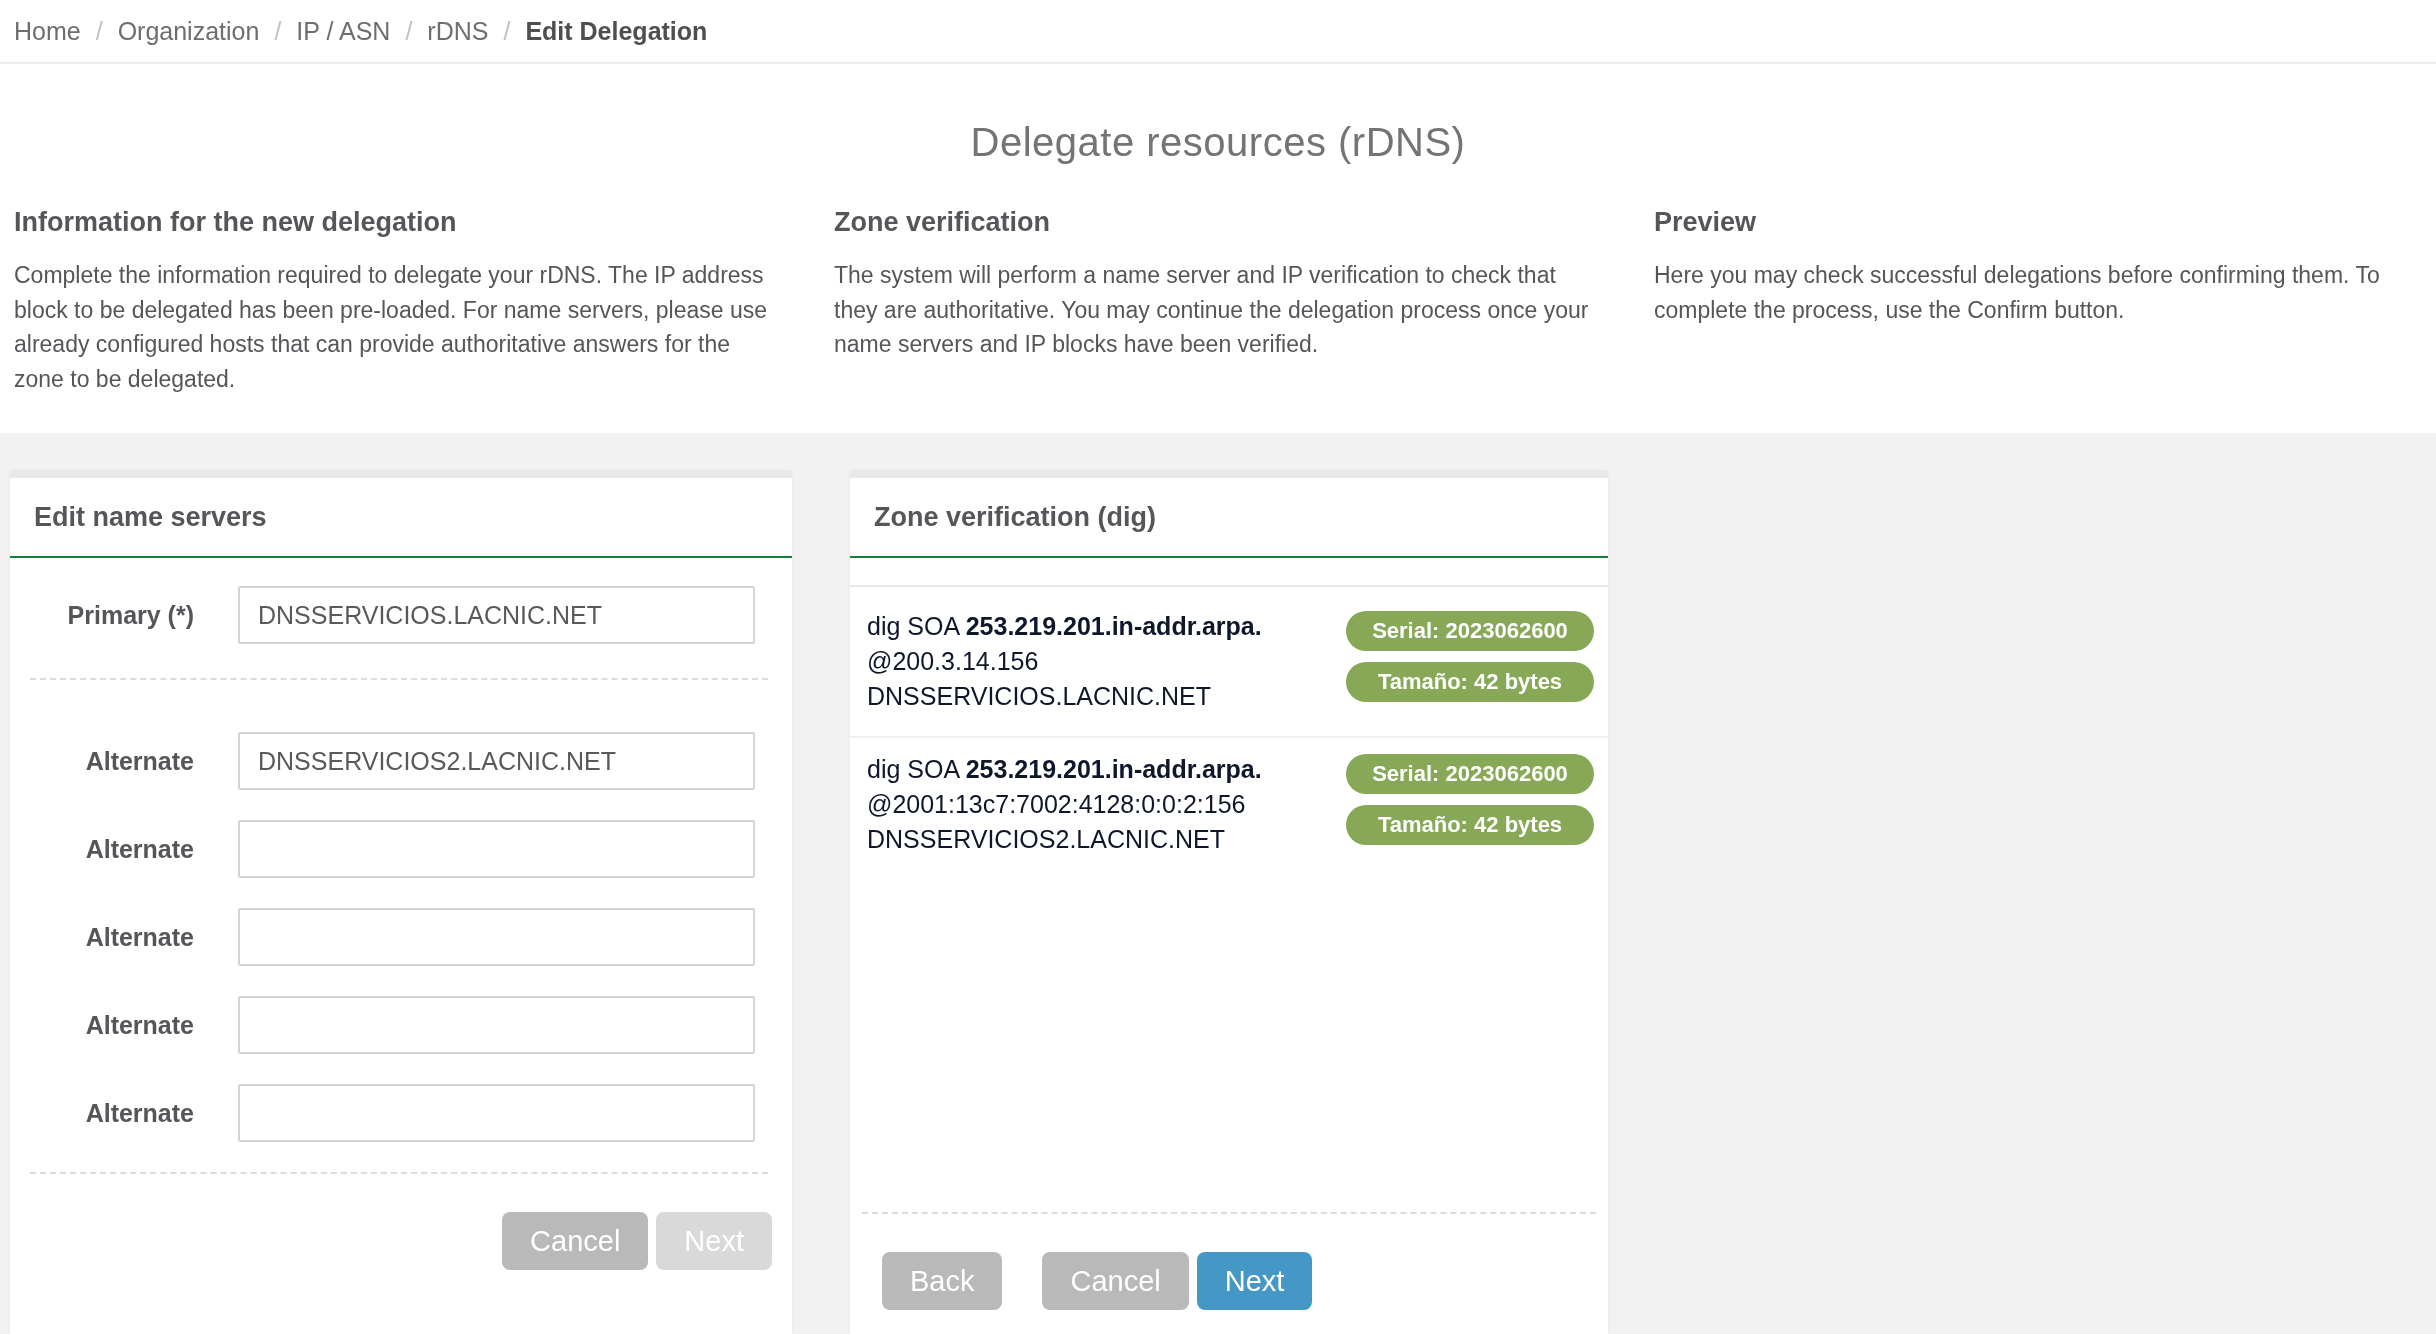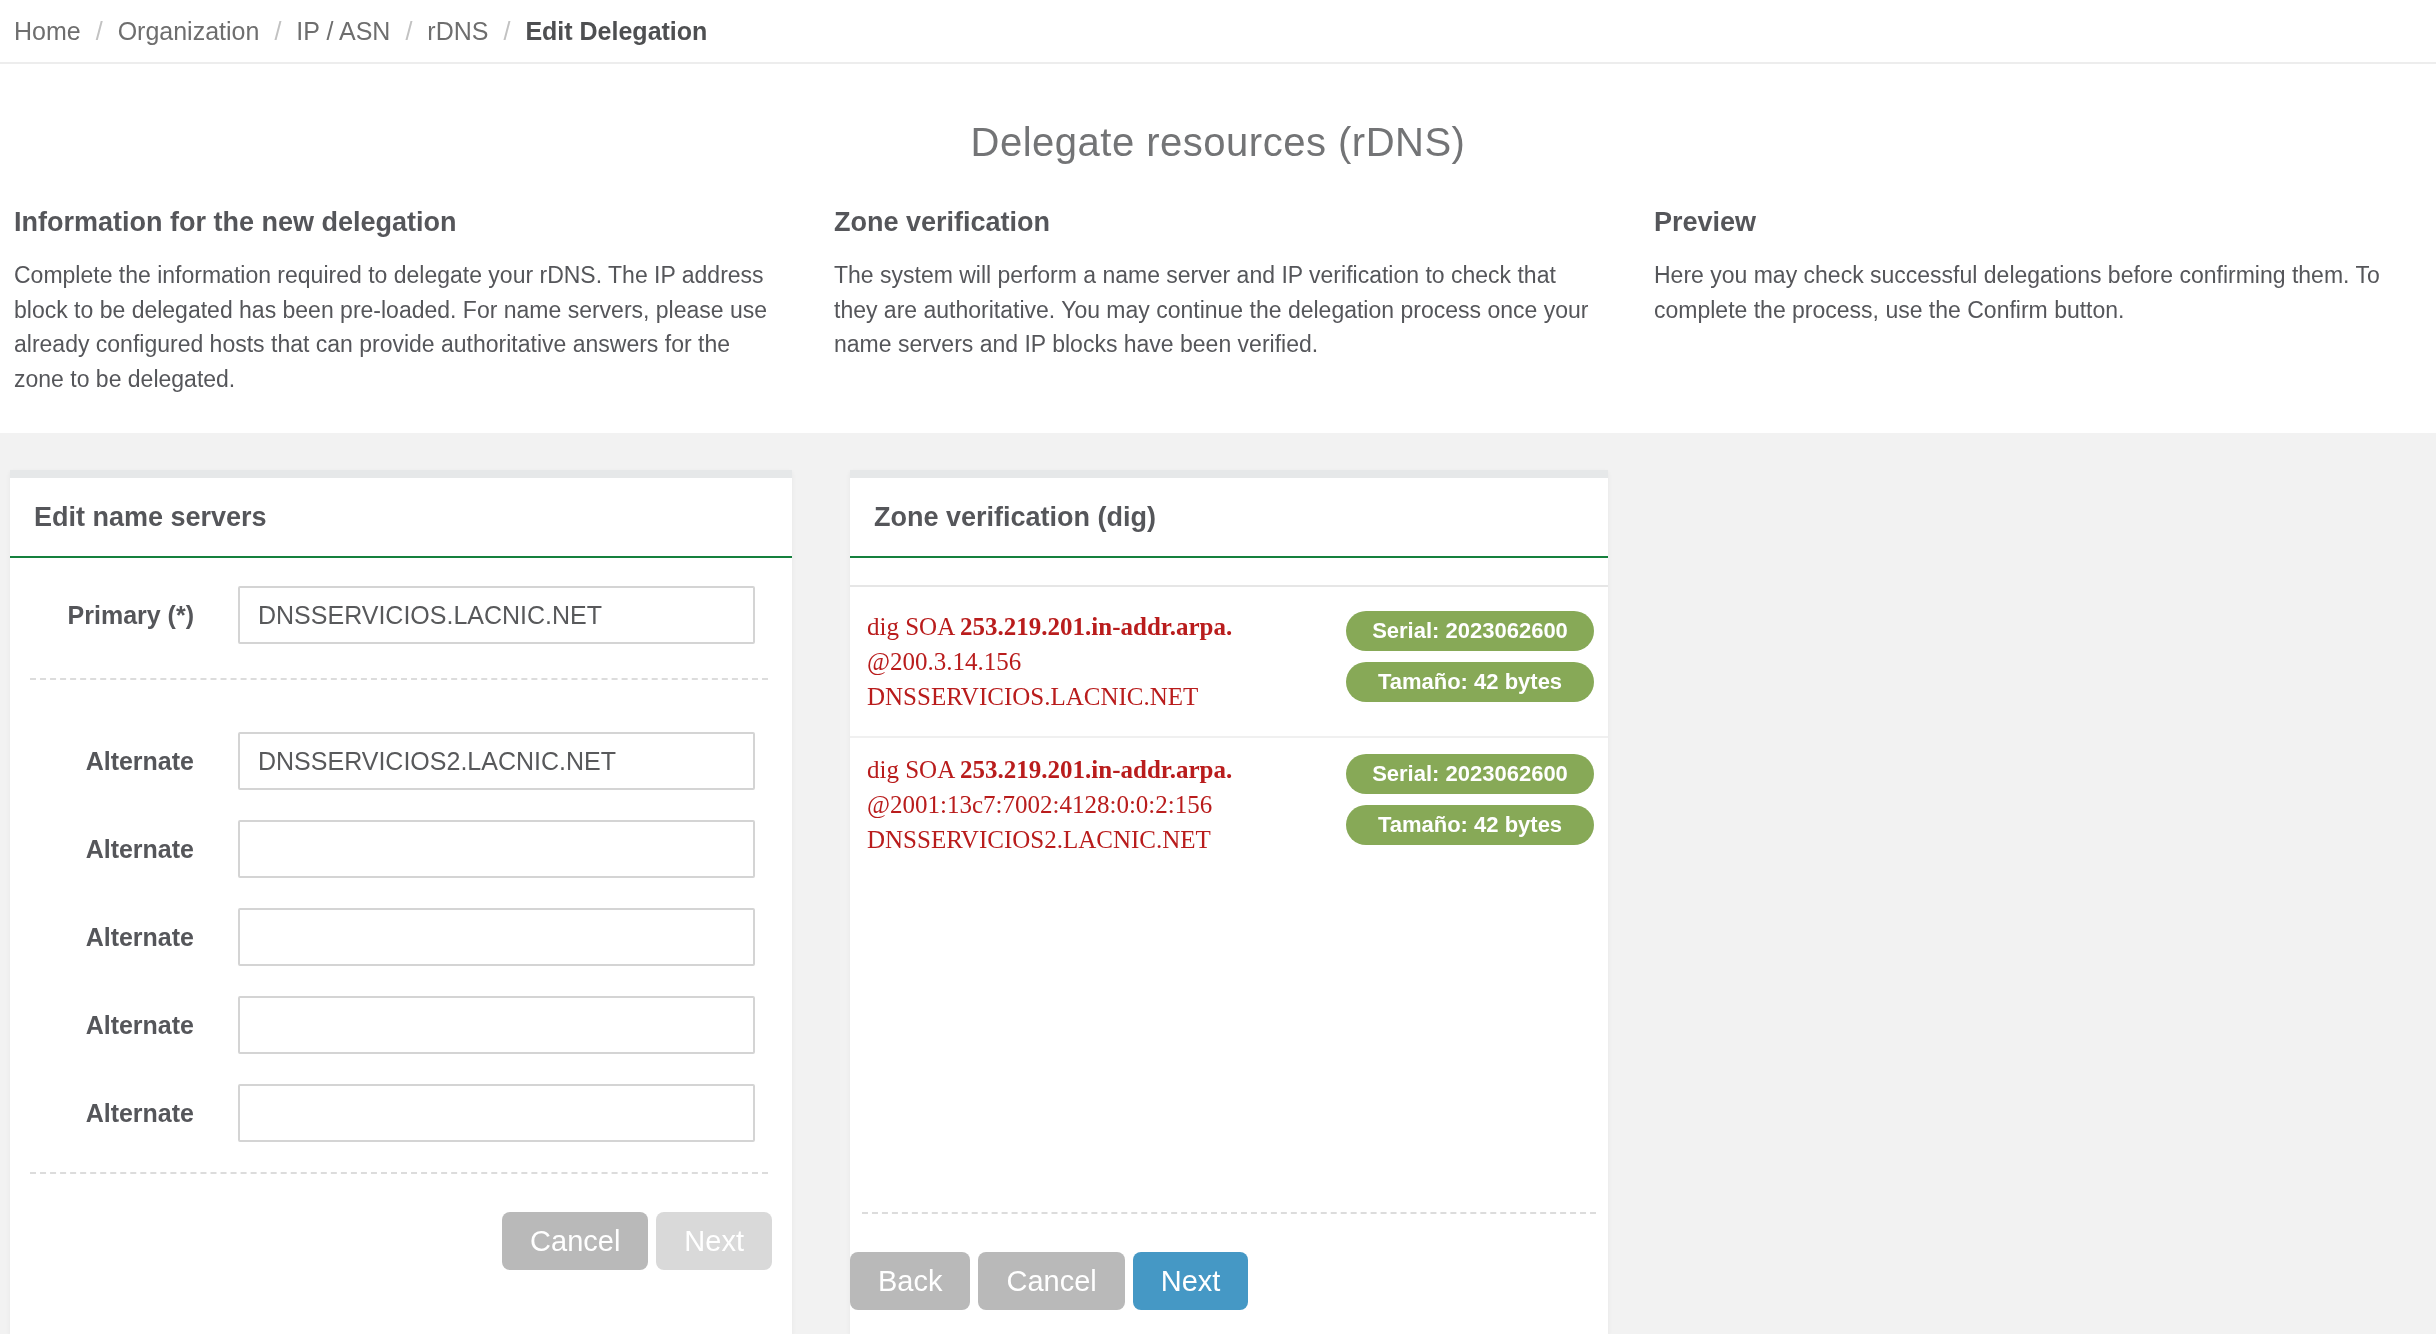--- a/index.html
+++ b/index.html
@@ -74,38 +74,38 @@
   }
   .dashed { border-top: 2px dashed #dcdcdc; }
   .dashed-a { margin: 34px 24px 52px 20px; }
   .dashed-b { margin: 16px 24px 0 20px; }
 
   .btn {
     height: 58px; border: none; border-radius: 8px;
     color: #fff; font-size: 29px; padding: 0 28px;
     font-family: inherit; cursor: pointer; line-height: 58px;
   }
-  .btn-gray { background: #b9b9b9; }
+  .btn-gray { background: #b9b9b9; margin-left: 32px; }
   .btn-disabled { background: #d9d9d9; cursor: default; }
   .btn-blue { background: #4598c5; }
   .btn-row-left { display: flex; justify-content: flex-end; gap: 8px; margin: 38px 20px 0 0; }
 
   
   .verification-list {
     flex: 1 1 auto; margin-top: 27px;
     border-top: 2px solid #e6e6e6;
     overflow: hidden; padding-top: 8px;
   }
   .dig-entry {
     display: flex; justify-content: space-between;
     padding: 14px 14px 22px 17px;
     border-bottom: 2px solid #f0f0f0;
   }
   .dig-entry:last-child { border-bottom: none; }
-  .dig-text { font-size: 25px; line-height: 35px; color: #b91c1c; max-width: 440px; word-break: break-all; font-family: Liberation Serif, serif; }
+  .dig-text { font-size: 25px; line-height: 35px; color: #0f172a; max-width: 440px; word-break: break-all; }
   .dig-text strong { font-weight: bold; }
   .dig-badges { display: flex; flex-direction: column; gap: 11px; flex: 0 0 248px; padding-top: 2px; }
   .badge {
     background: #87a957; color: #fff; font-weight: bold; font-size: 22px;
     height: 40px; border-radius: 21px;
     display: flex; align-items: center; justify-content: center;
   }
   .card-right .dashed-c { border-top: 2px dashed #dcdcdc; margin: 0 12px; }
   .btn-row-right { display: flex; justify-content: flex-start; gap: 8px; margin: 38px 10px 24px 0; }
 </style>

